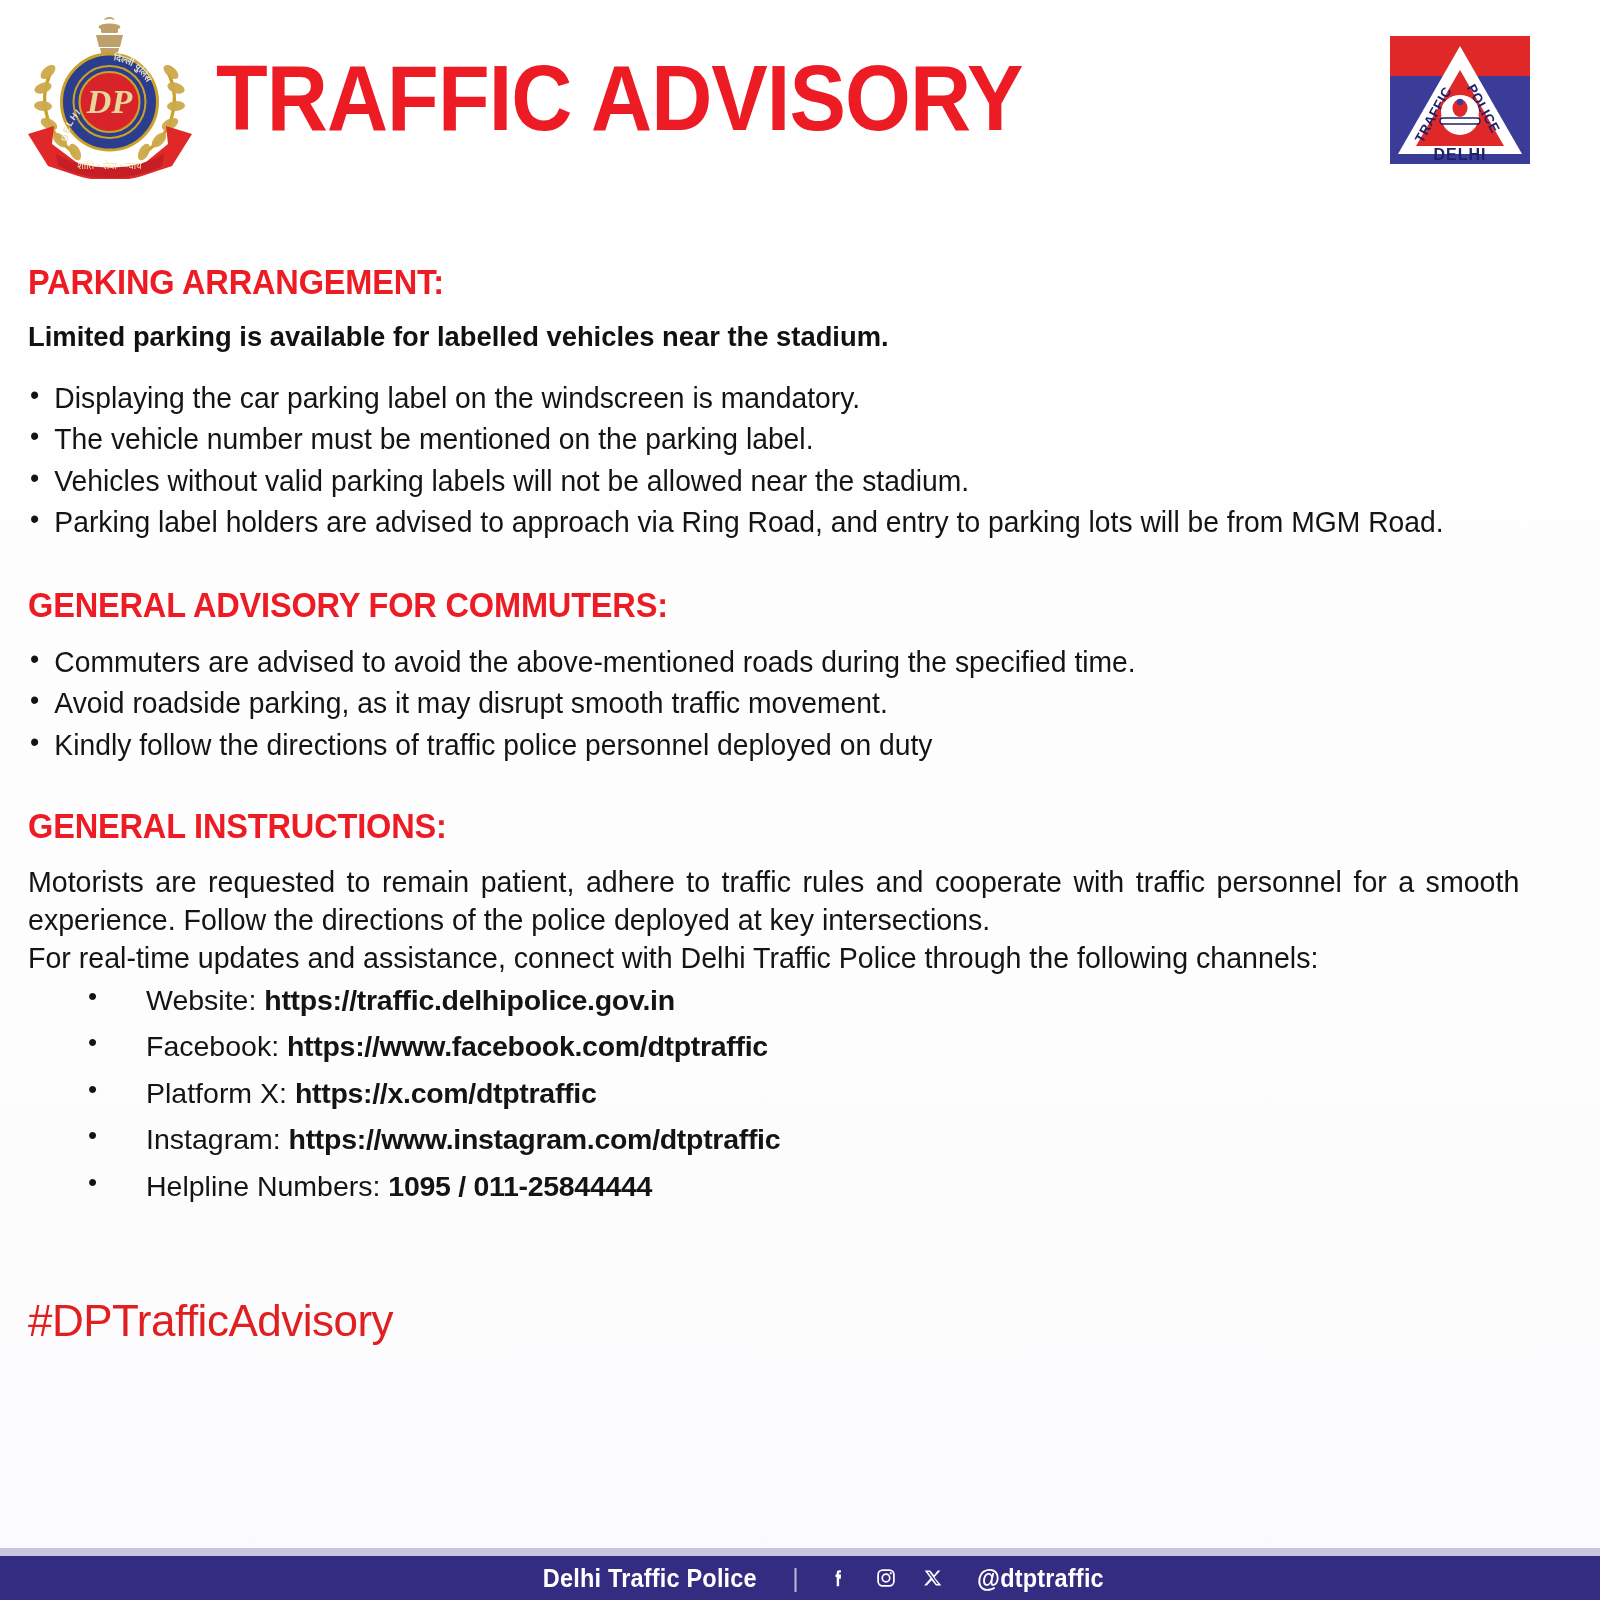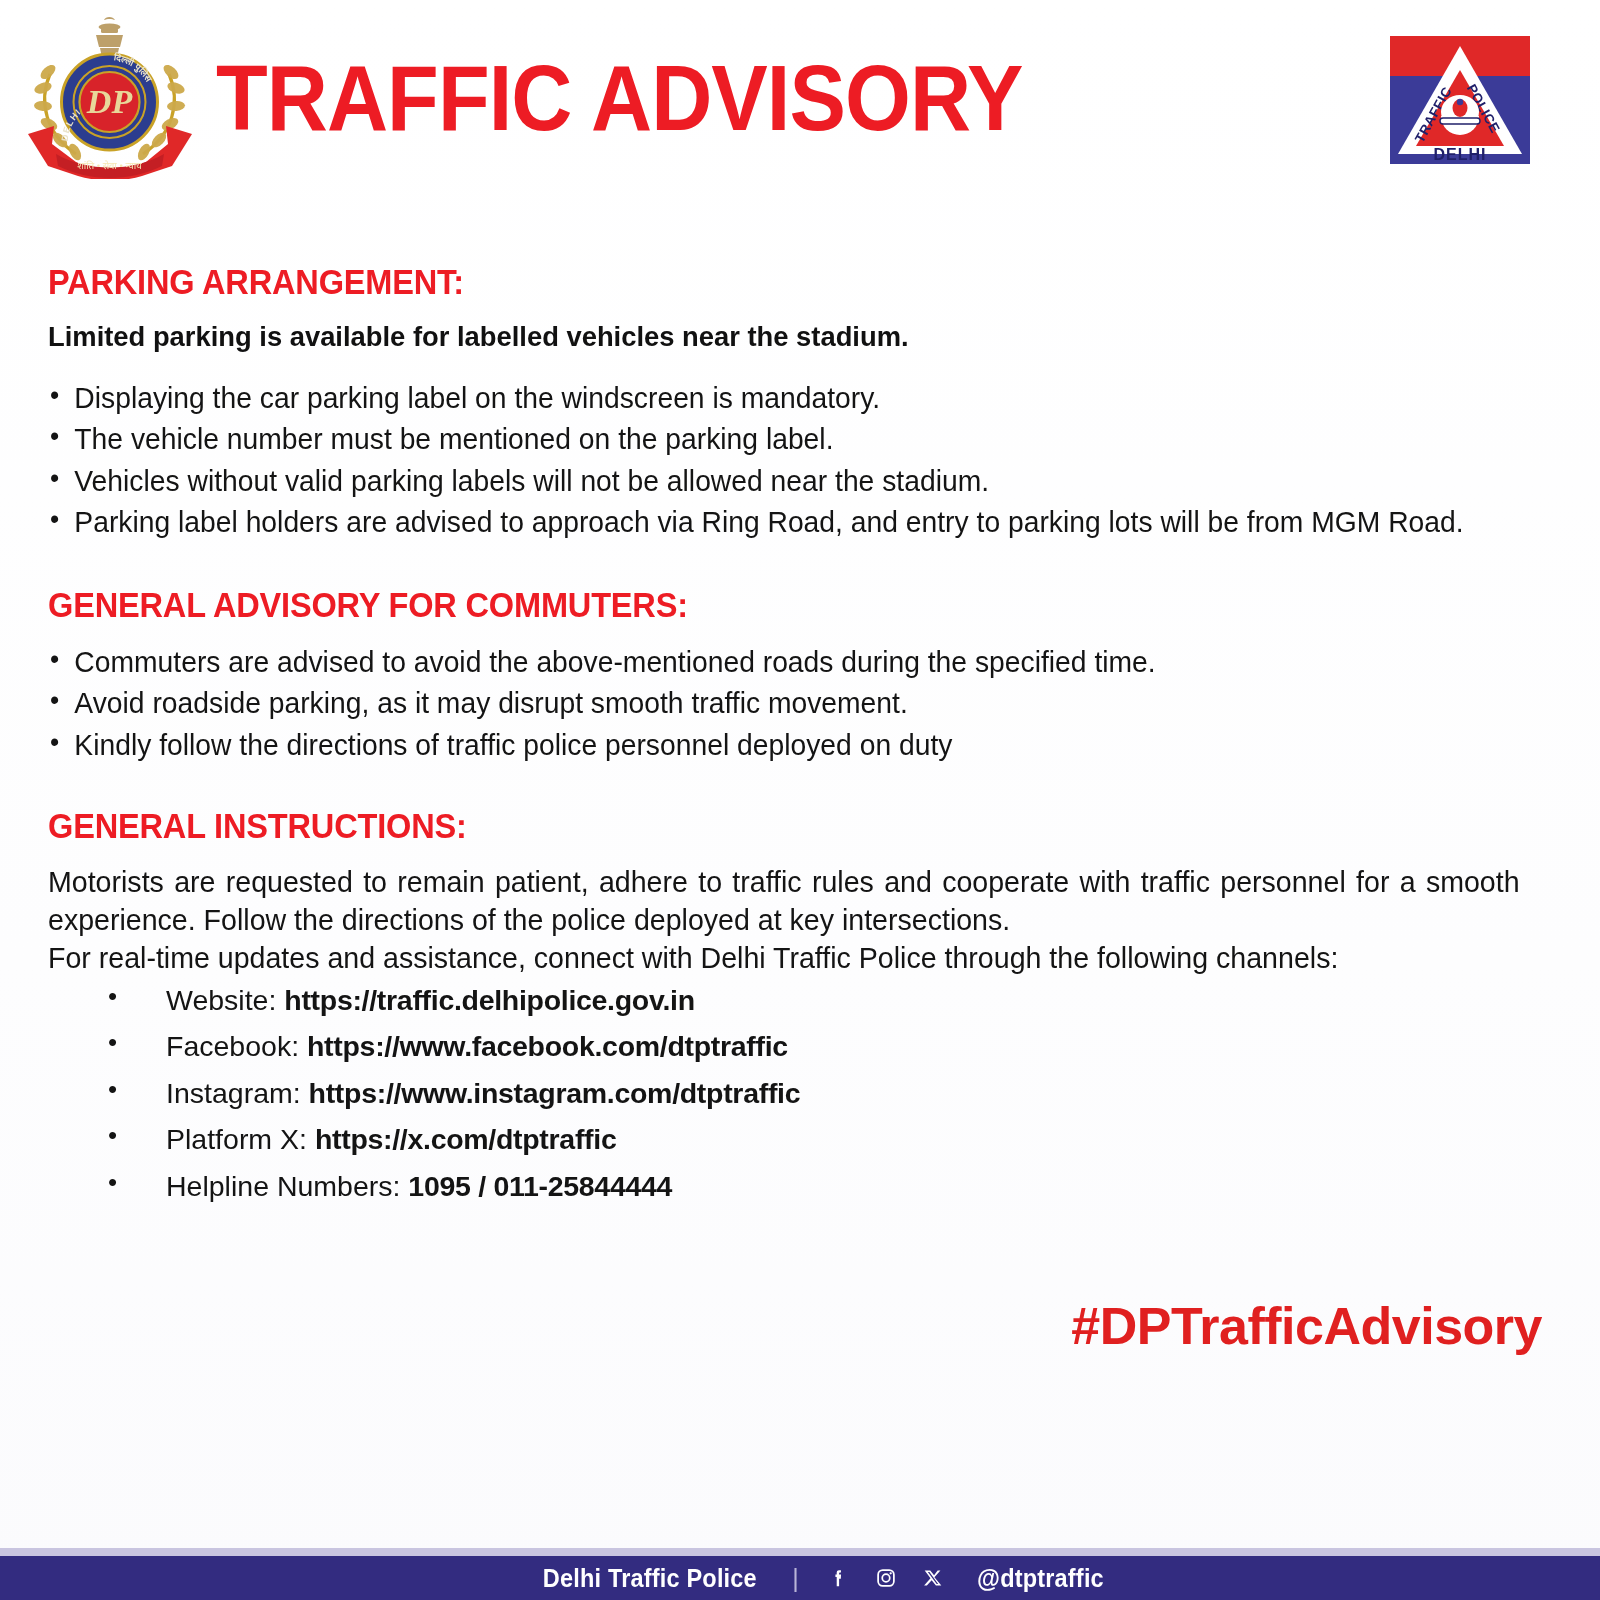--- a/index.html
+++ b/index.html
@@ -63,21 +63,21 @@
   .tp-logo {
     width: 140px;
     height: 128px;
     flex: 0 0 auto;
     margin-top: 22px;
   }
   .tp-logo svg { display:block; }
 
   
   .content {
-    padding: 0 58px 0 48px;
+    padding: 0 58px 0 28px;
     box-sizing: border-box;
   }
 
   .section-head {
     color: #ED1C24;
     font-weight: bold;
     font-size: 35px;
     letter-spacing: -0.2px;
     transform: scaleX(0.93);
     transform-origin: left center;
@@ -151,24 +151,24 @@
     position: absolute;
     left: 0px;
     top: -3px;
     font-size: 26px;
     color: #141414;
   }
   ul.channels b { font-weight: bold; letter-spacing:-0.3px;text-align:center; }
 
   
   .hashtag {
-    text-align: right;
+    text-align: left;
     color: #E02020;
-    font-weight: bold;
-    font-size: 52px;
+    font-weight: normal;
+    font-size: 44px;
     letter-spacing: -0.5px;
     margin-top: 96px;
   }
 
   
   .footer-sep {
     position: absolute;
     left: 0; right: 0;
     bottom: 44px;
     height: 8px;
@@ -328,26 +328,26 @@
     <ul class="channels">
       <li>
         <span>Website:</span>
         <b>https://traffic.delhipolice.gov.in</b>
       </li>
       <li>
         <span>Facebook:</span>
         <b>https://www.facebook.com/dtptraffic</b>
       </li>
       <li>
+        <span>Platform X:</span>
+        <b>https://x.com/dtptraffic</b>
+      </li>
+      <li>
         <span>Instagram:</span>
         <b>https://www.instagram.com/dtptraffic</b>
-      </li>
-      <li>
-        <span>Platform X:</span>
-        <b>https://x.com/dtptraffic</b>
       </li>
       <li>
         <span>Helpline Numbers:</span>
         <b>1095 / 011-25844444</b>
       </li>
     </ul>
 
     <div class="hashtag">#DPTrafficAdvisory</div>
   </div>
 

